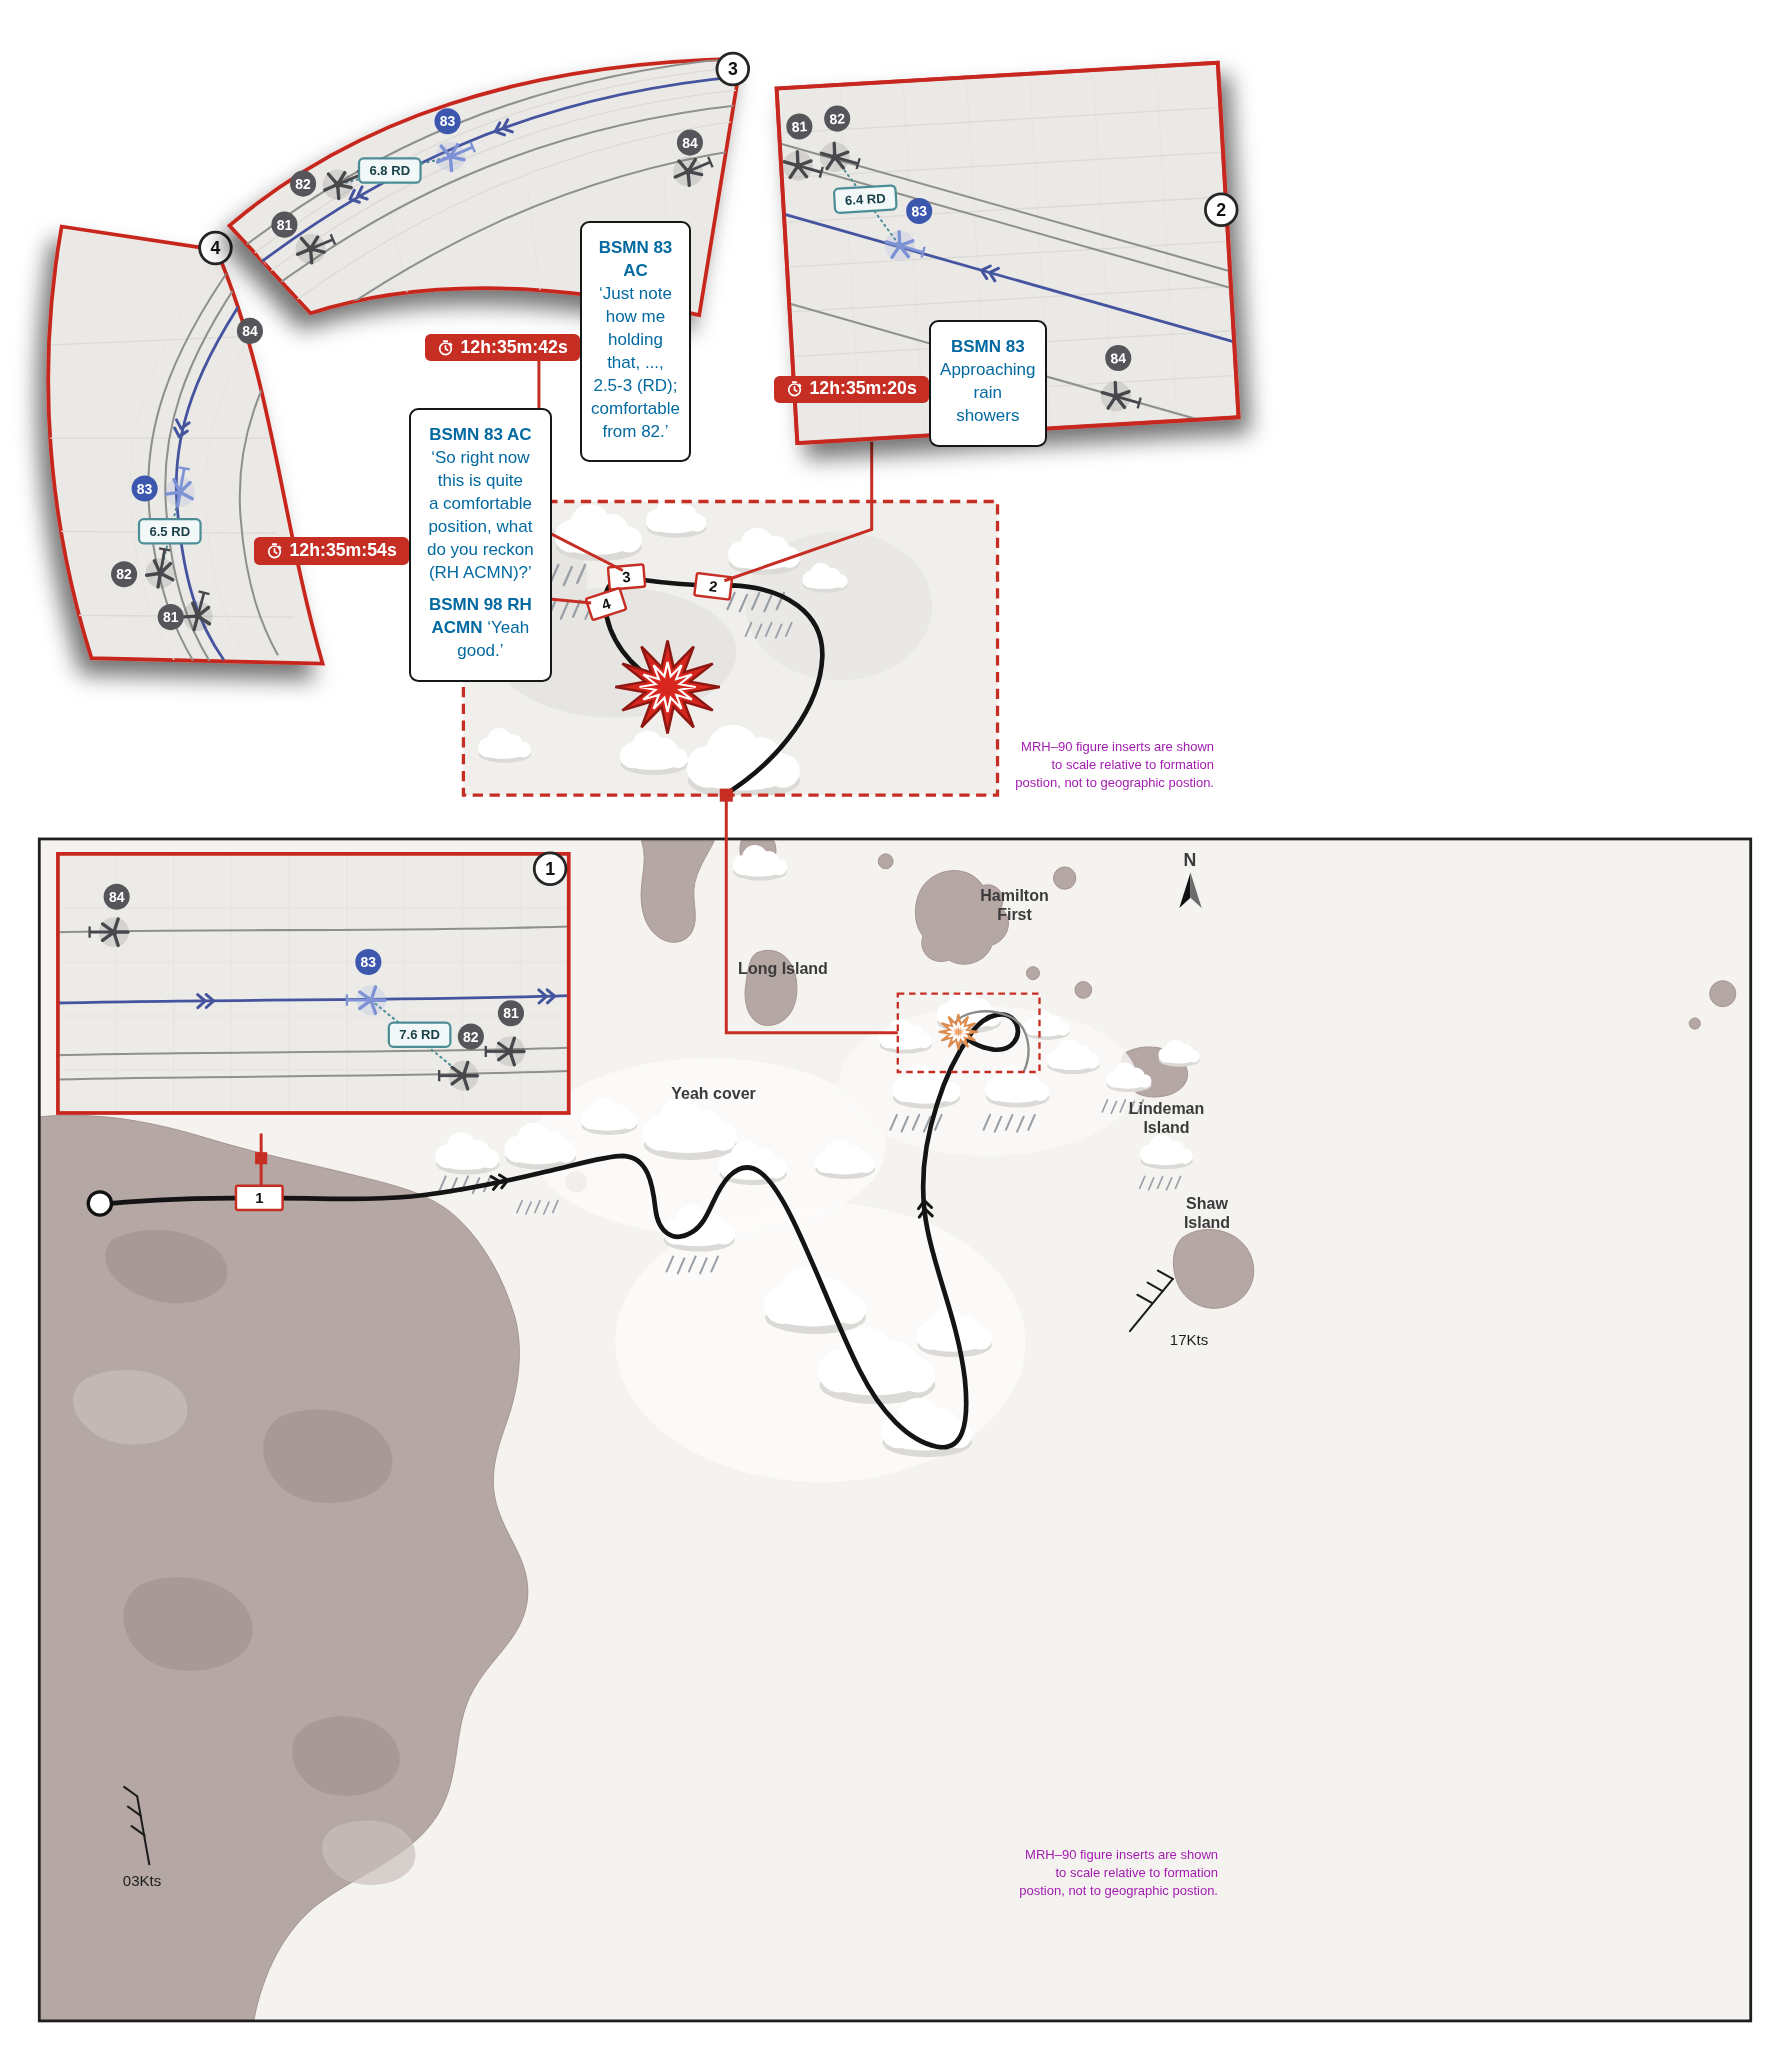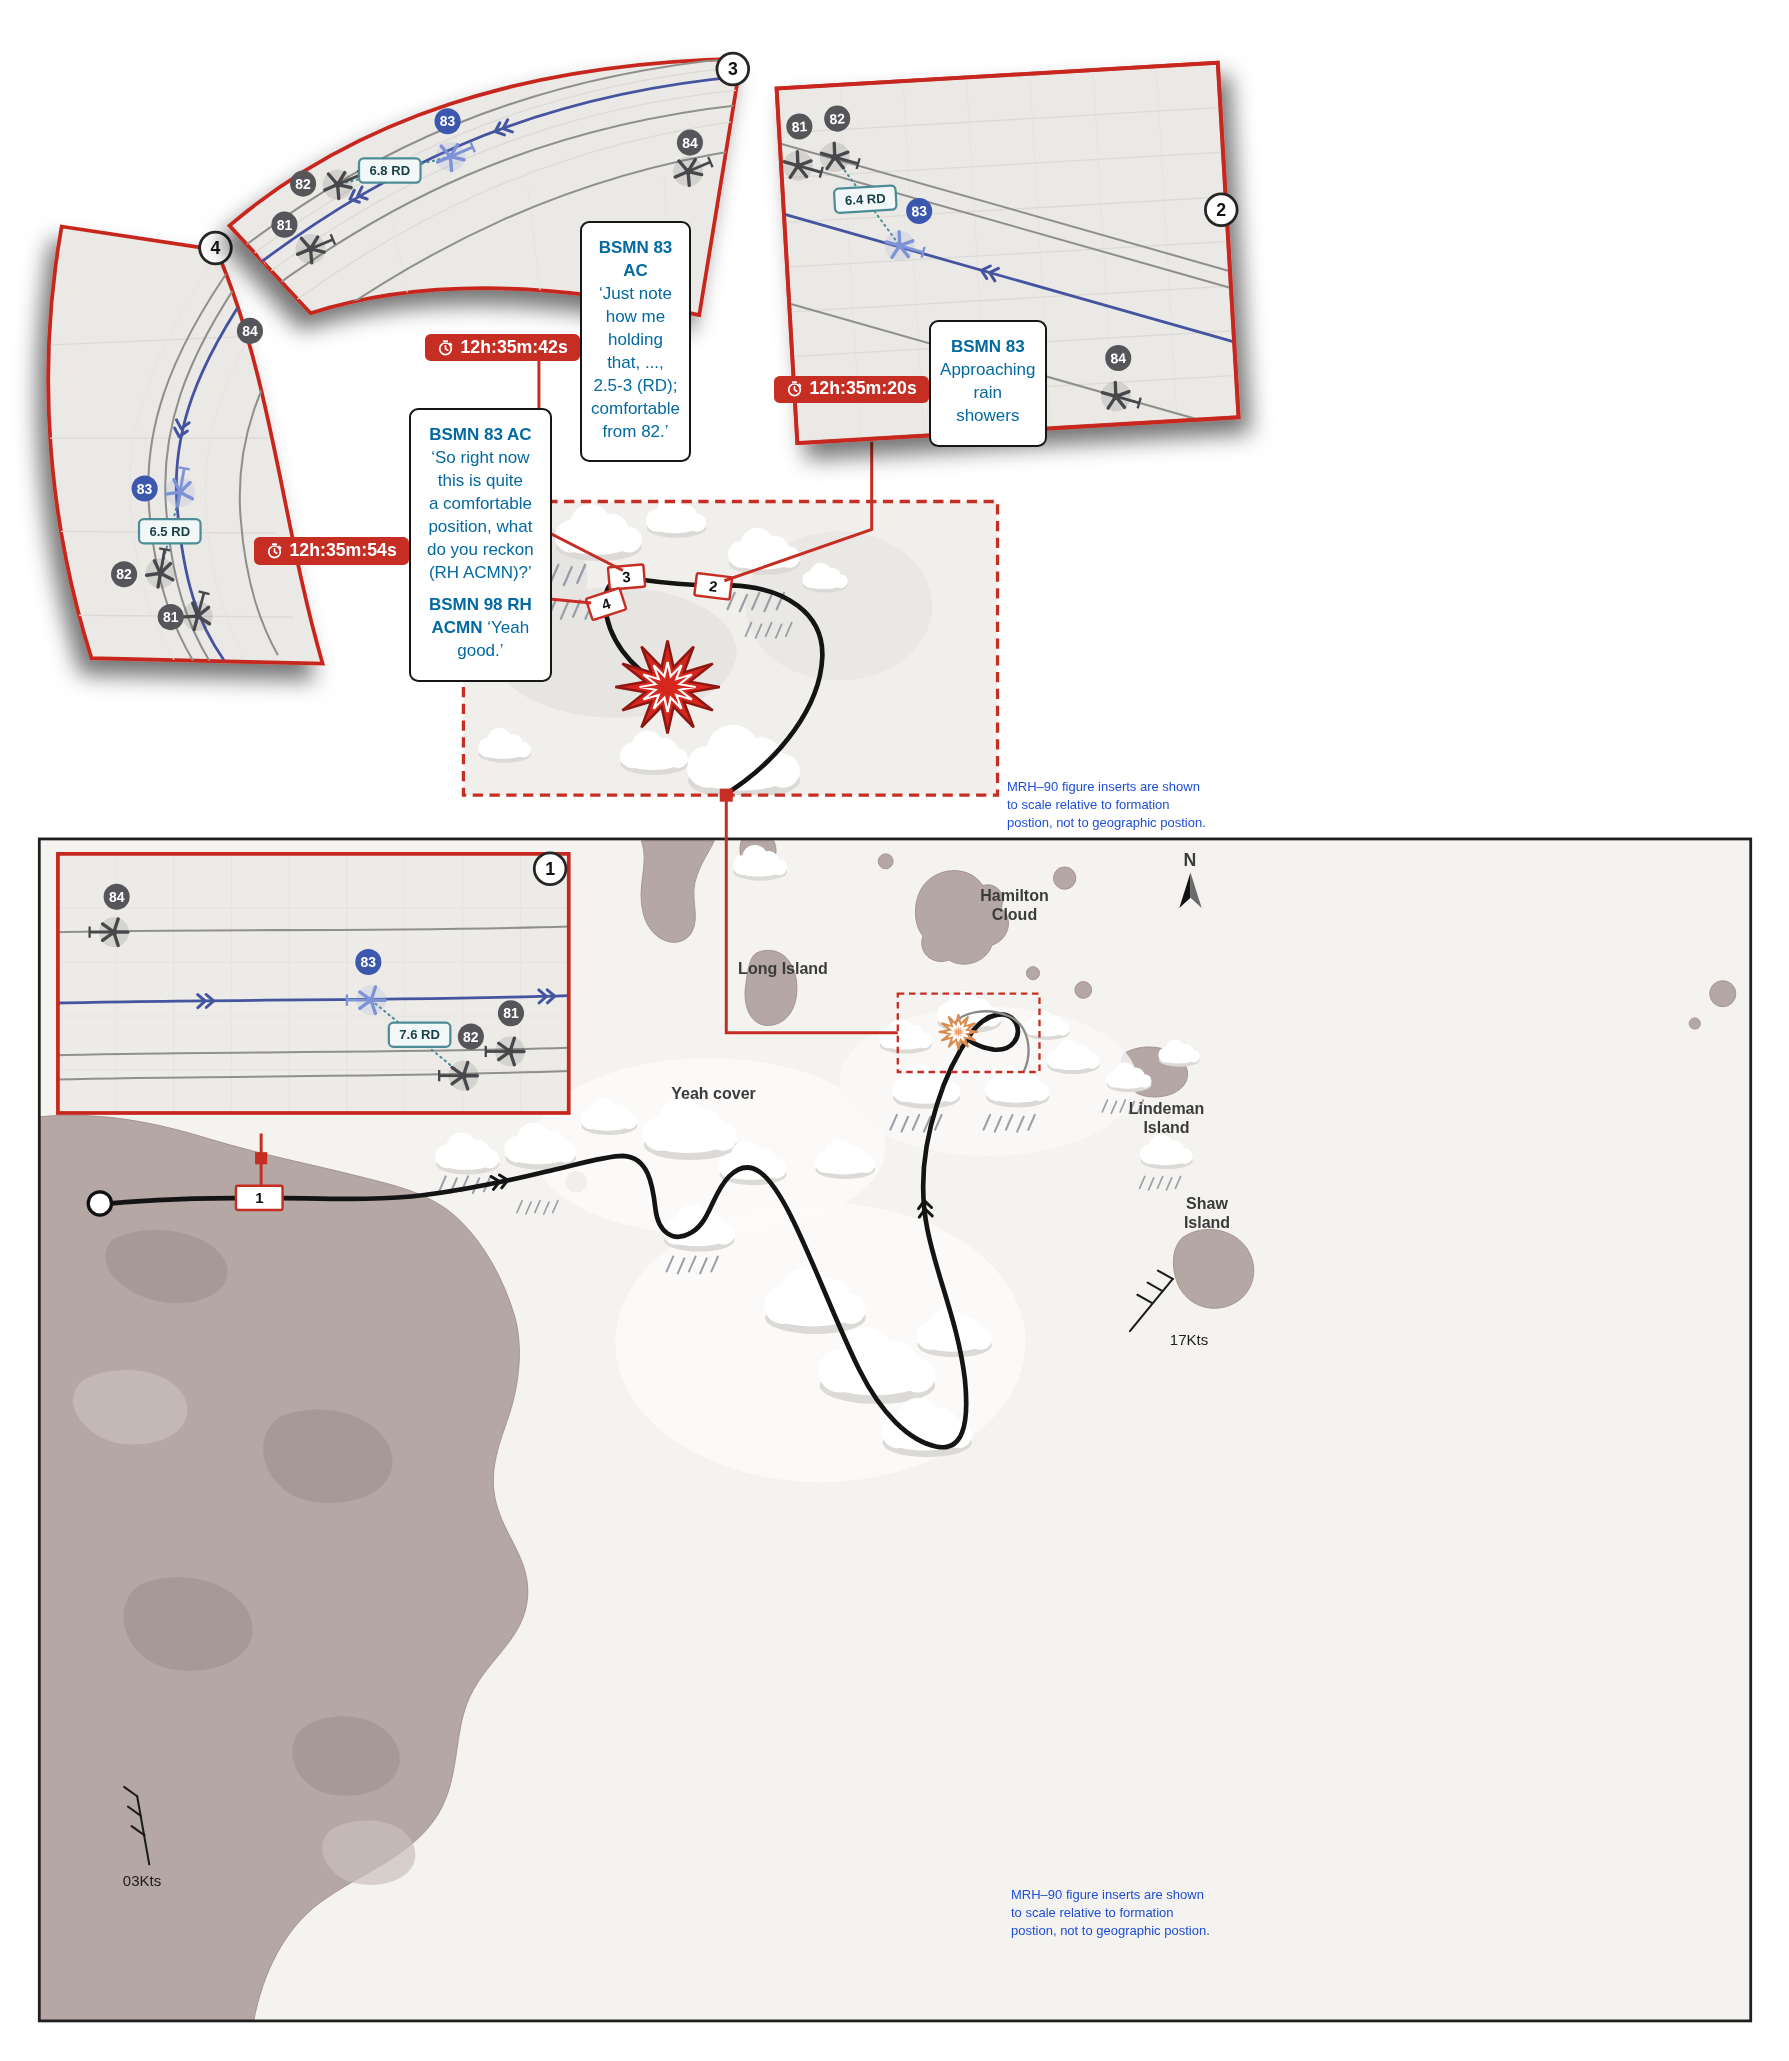--- a/index.html
+++ b/index.html
@@ -43,21 +43,21 @@
         padding:2.8px 12px 3.7px;border-radius:5.6px;white-space:nowrap;}
   .pill svg{display:block;}
   .cbody{box-sizing:border-box;width:100%;background:#fff;border:2.3px solid #161616;
          border-radius:9.3px;margin-top:-12px;padding:14px 9.3px 17px;
          font-size:17px;line-height:1.35;text-align:center;color:#0369a1;}
   .speaker{font-weight:700;}
   .gap-top{margin-top:9.3px;}
   .maplabel{position:absolute;font-weight:700;font-size:16px;color:#3b3b3b;
             text-align:center;line-height:1.16;pointer-events:auto;}
   .windlabel{position:absolute;font-weight:400;font-size:15px;color:#1c1c1c;text-align:center;pointer-events:auto;}
-  .note{position:absolute;width:207px;font-size:13px;line-height:1.4;color:#1d4ed8;text-align:left;pointer-events:auto;margin-top:40px;}
+  .note{position:absolute;width:207px;font-size:13px;line-height:1.4;color:#a21caf;text-align:right;pointer-events:auto;}
 </style>
 </head>
 <body>
 
 <div class="stage">
 
 <svg class="base" width="1790" height="2061" viewBox="0 0 1920 2211">
   <defs>
     <g id="heli">
       <line x1="0" y1="0" x2="26" y2="0" stroke="currentColor" stroke-width="3"></line>
@@ -542,21 +542,21 @@
       <div>do you reckon (RH ACMN)?’</div>
       <div class="gap-top">
         <span class="speaker">BSMN 98 RH ACMN</span>
         <span>‘Yeah good.’</span>
       </div>
     </div>
   </div>
 
 
   <div class="maplabel" style="left:727px;top:960px;width:112px;">Long Island</div>
-  <div class="maplabel" style="left:970px;top:887px;width:89px;">Hamilton Cloud</div>
+  <div class="maplabel" style="left:970px;top:887px;width:89px;">Hamilton First</div>
   <div class="maplabel" style="left:1122px;top:1100px;width:89px;">Lindeman Island</div>
   <div class="maplabel" style="left:1176px;top:1195px;width:62px;">Shaw Island</div>
   <div class="maplabel" style="left:653px;top:1085px;width:121px;">Yeah cover</div>
   <div class="maplabel" style="left:1176px;top:850px;width:28px;font-size:17.7px;">N</div>
   <div class="windlabel" style="left:107px;top:1872px;width:70px;">03Kts</div>
   <div class="windlabel" style="left:1154px;top:1331px;width:70px;">17Kts</div>
 
   <div class="note" style="left:1007px;top:738px;">MRH–90 figure inserts are shown to scale relative to formation postion, not to geographic postion.</div>
   <div class="note" style="left:1011px;top:1846px;">MRH–90 figure inserts are shown to scale relative to formation postion, not to geographic postion.</div>
 </div>

